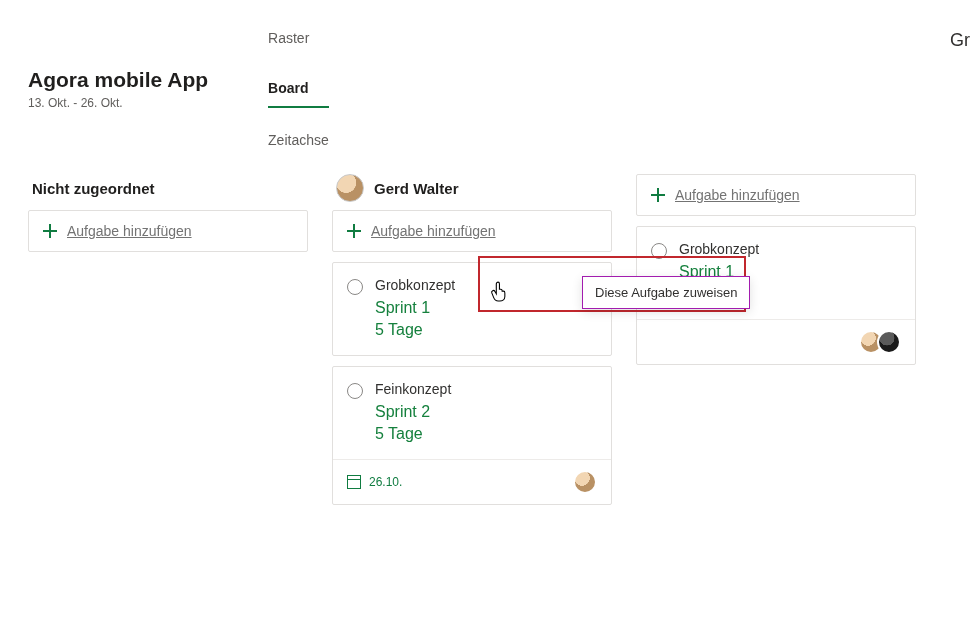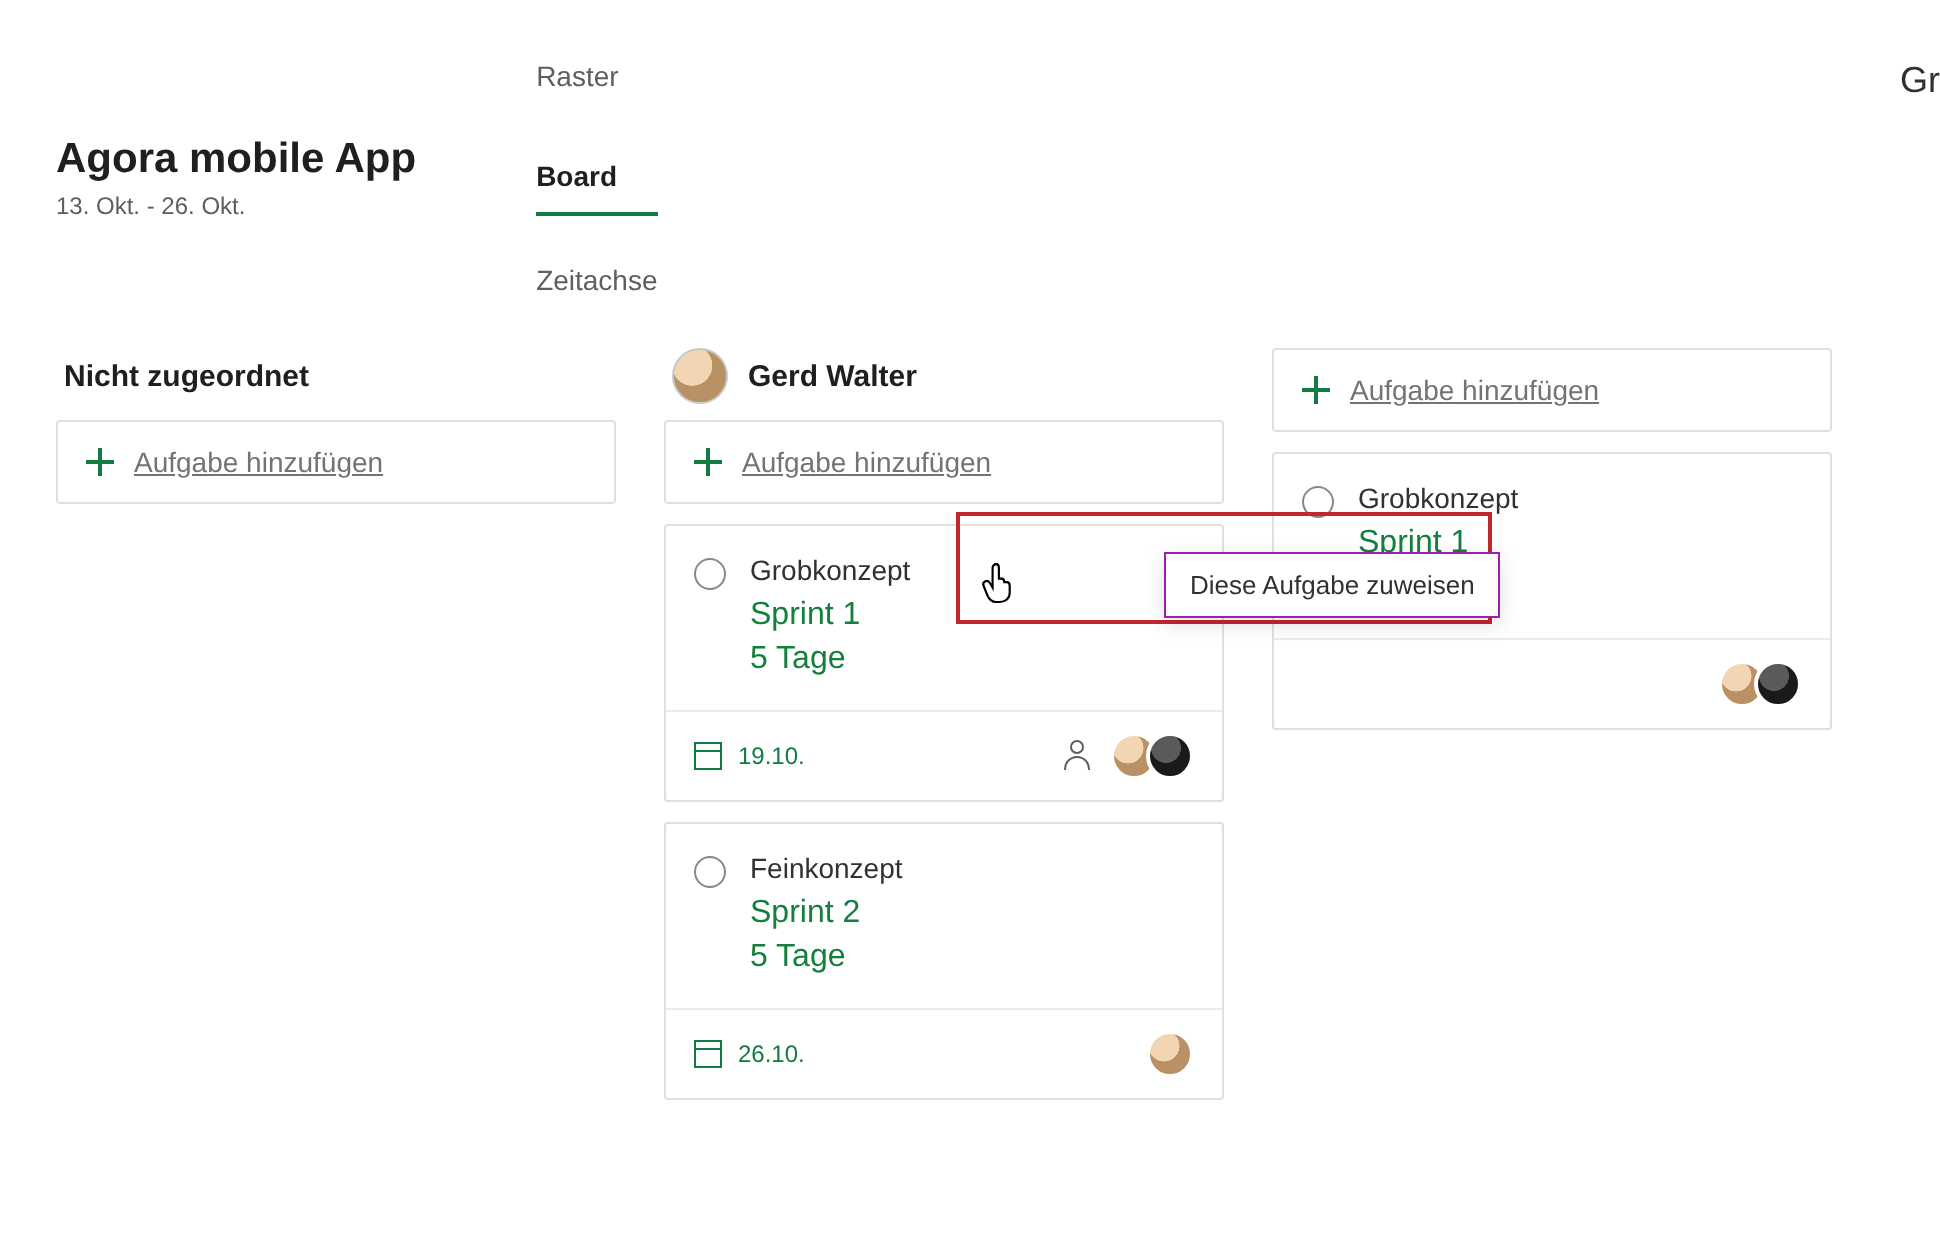--- a/index.html
+++ b/index.html
@@ -264,36 +264,20 @@
     <div class="task-card">
       <div class="task-menu">···</div>
       <div class="task-top">
         <div class="circle"></div>
         <div class="task-texts">
           <div class="task-title">Grobkonzept</div>
           <div class="task-line">Sprint 1</div>
           <div class="task-line">5 Tage</div>
         </div>
       </div>
-      <div class="task-footer">
-        <div class="date-group">
-          <span class="cal-icon"></span>
-          <span>19.10.</span>
-        </div>
-        <div class="footer-assign-group">
-          <span class="assign-icon">
-            <span class="head"></span>
-              <span class="body"></span>
-          </span>
-          <div class="avatars-mini">
-            <span class="avatar small gw"></span>
-            <span class="avatar small fg"></span>
-          </div>
-        </div>
-      </div>
     </div>
 
     <div class="task-card">
       <div class="task-top">
         <div class="circle"></div>
         <div class="task-texts">
           <div class="task-title">Feinkonzept</div>
           <div class="task-line">Sprint 2</div>
           <div class="task-line">5 Tage</div>
         </div>

